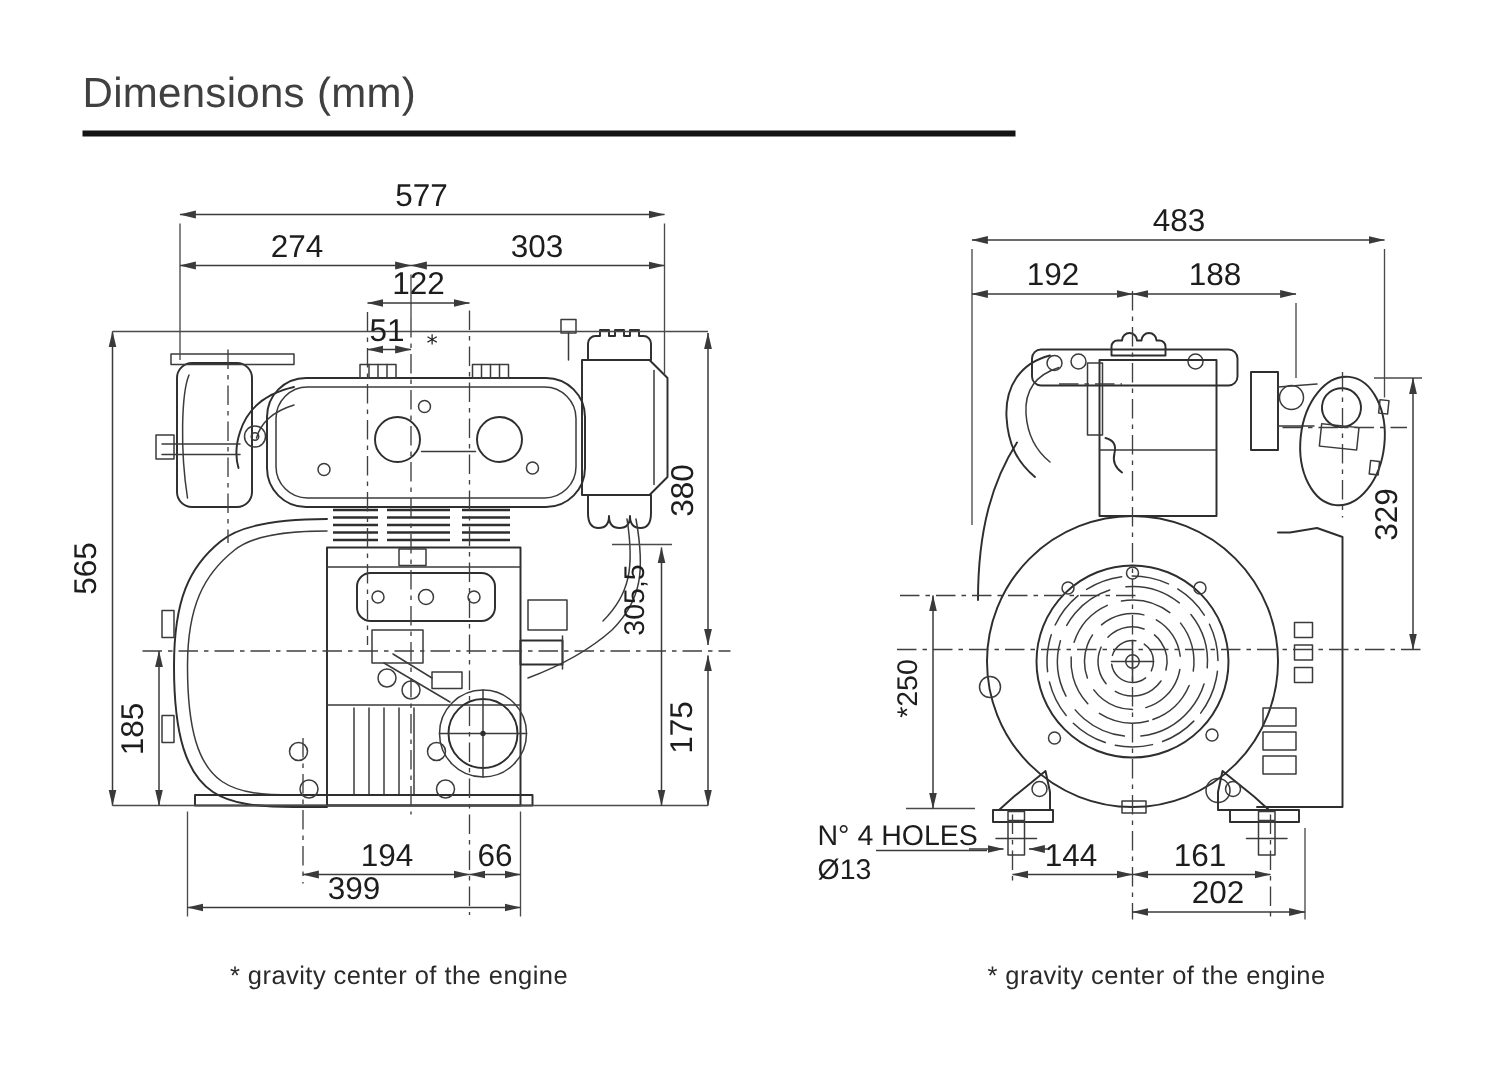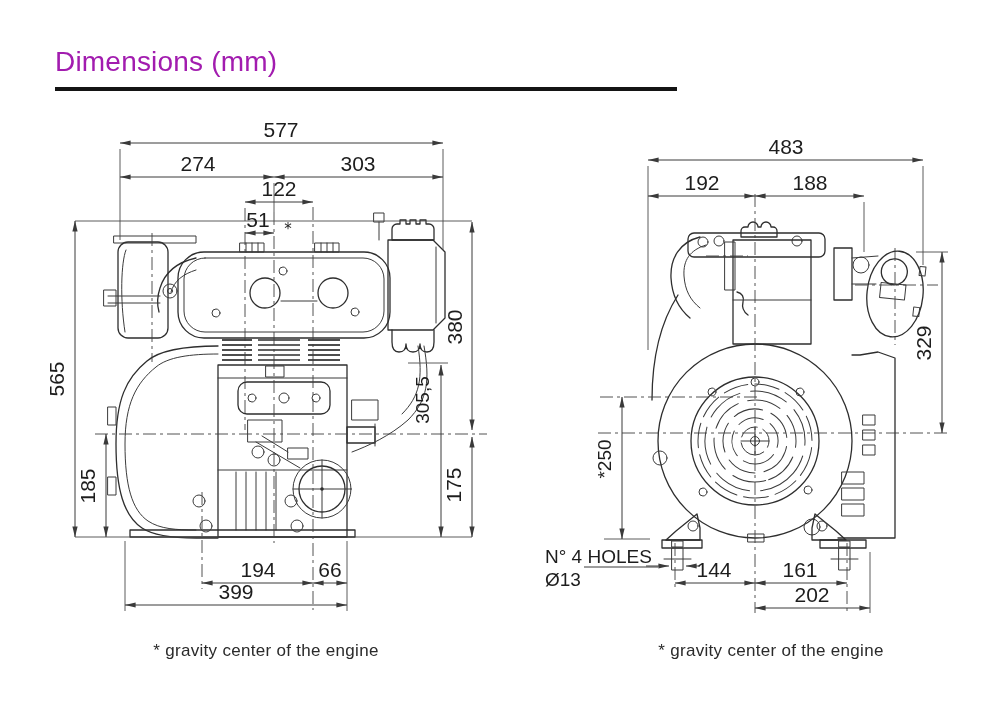--- a/index.html
+++ b/index.html
@@ -1,18 +1,18 @@
 <!DOCTYPE html>
 <html><head>
 <meta charset="utf-8">
 <style>
   html,body{margin:0;padding:0;background:#ffffff;}
   #canvas{position:relative;width:1000px;height:714px;background:#ffffff;overflow:hidden;
           font-family:"Liberation Sans",sans-serif;}
-  #page-title{position:absolute;left:55px;top:46px;font-size:28px;letter-spacing:.2px;color:#a21caf;}
+  #page-title{position:absolute;left:55px;top:46px;font-size:28px;letter-spacing:.2px;color:#404040;}
   #title-rule{position:absolute;left:55px;top:87px;width:622px;height:4px;background:#141414;}
   svg{position:absolute;left:0;top:0;}
   .outline{fill:none;stroke:#2e2e2e;stroke-width:1.3;stroke-linejoin:round;stroke-linecap:round;}
   .thin{fill:none;stroke:#3b3b3b;stroke-width:1;stroke-linejoin:round;stroke-linecap:round;}
   .fin{stroke:#2e2e2e;stroke-width:1.7;}
   .dim{stroke:#3a3a3a;stroke-width:1;fill:none;}
   .ext{stroke:#4a4a4a;stroke-width:.9;fill:none;}
   .cl{stroke:#3f3f3f;stroke-width:.9;fill:none;stroke-dasharray:13 4 3 4;}
   .dimtxt{font-family:"Liberation Sans",sans-serif;font-size:21px;fill:#1d1d1d;}
   .dimsm{font-family:"Liberation Sans",sans-serif;font-size:19px;fill:#1d1d1d;}

